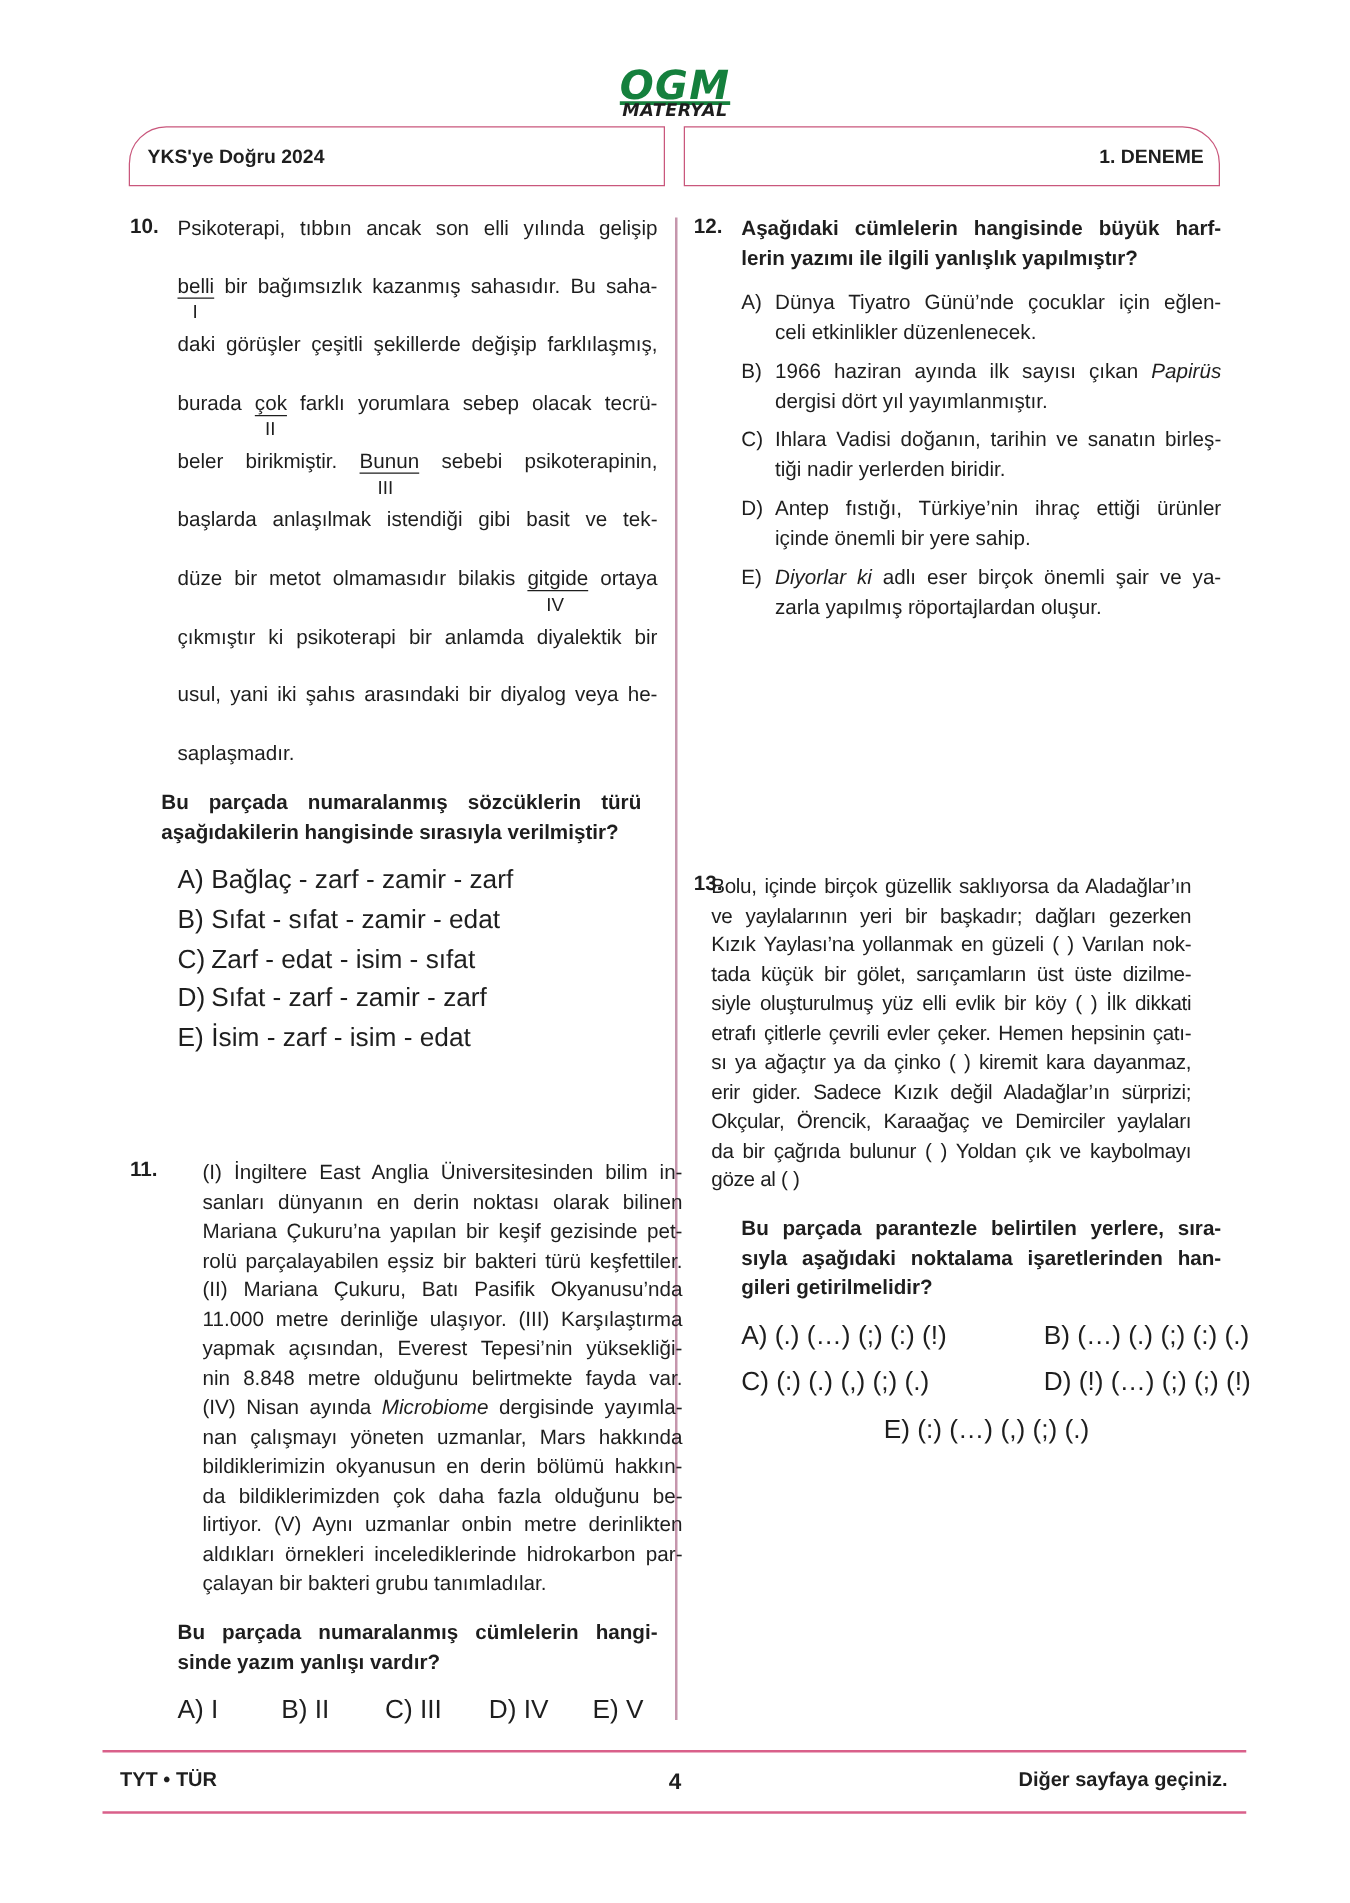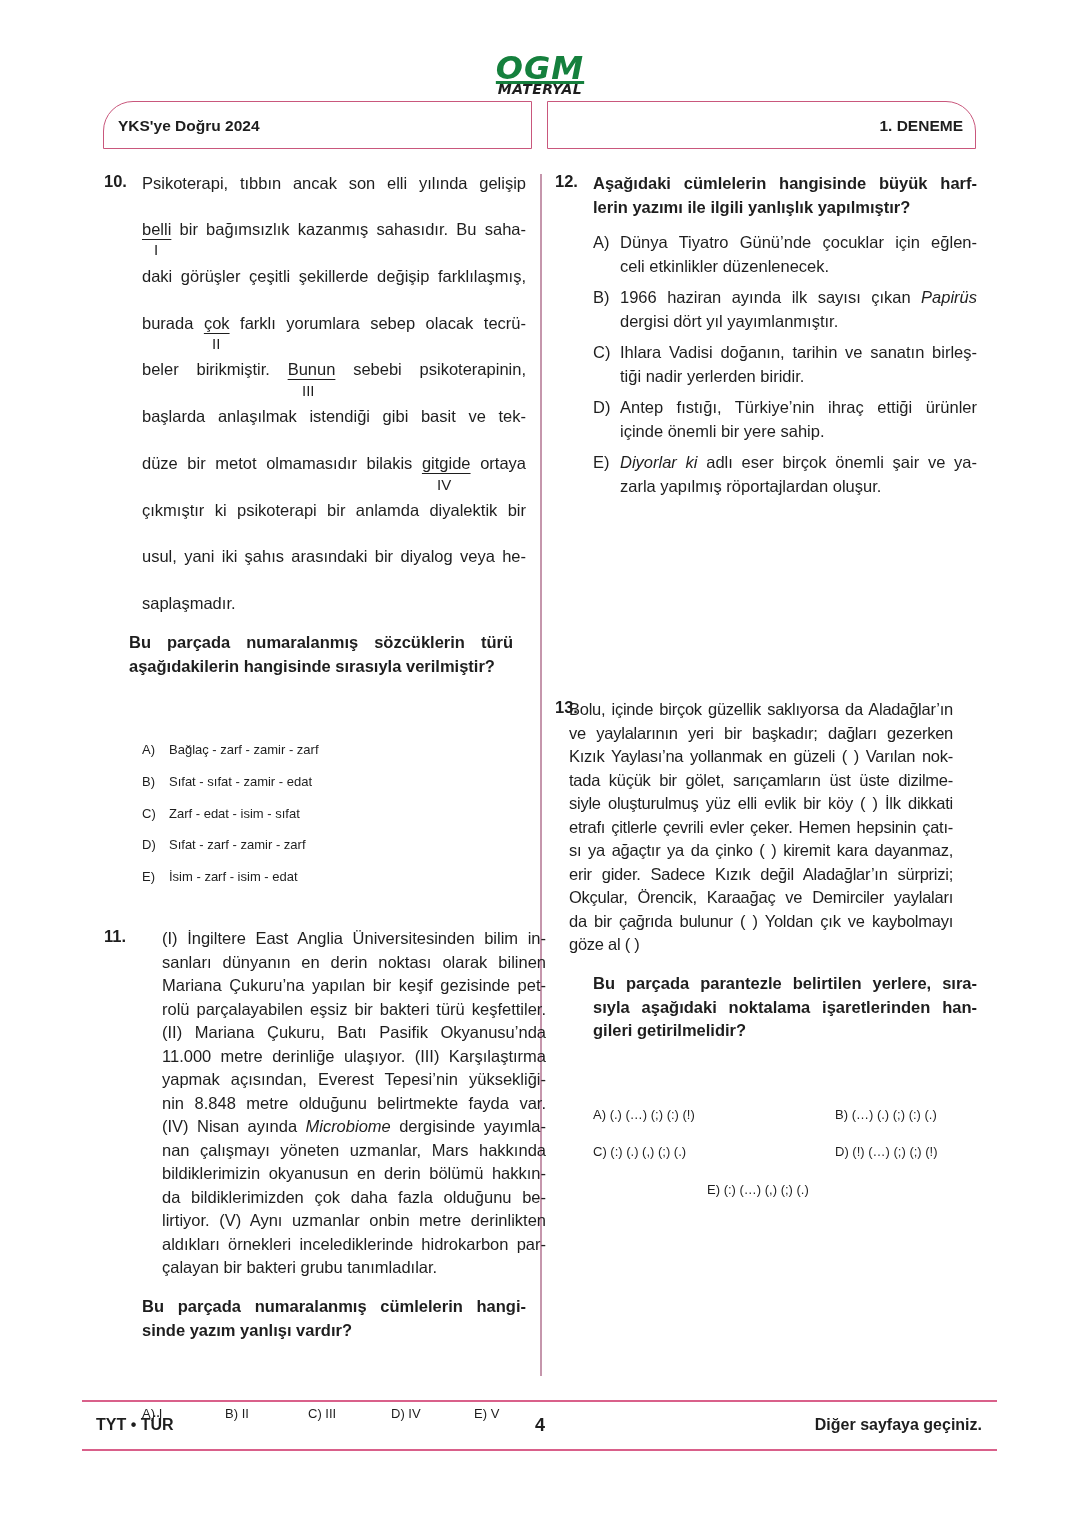--- a/index.html
+++ b/index.html
@@ -27,21 +27,21 @@
   .p.bold { font-weight:bold; }
   .line { display:block; text-align:justify; text-align-last:justify; white-space:nowrap; }
   .line.last { text-align-last:left; }
 
   .q10line { position:absolute; left:142px; width:384px; font-size:16.5px; line-height:22px;
              text-align:justify; text-align-last:justify; white-space:nowrap; }
   .q10line.last { text-align-last:left; }
   .u { text-decoration:underline; text-underline-offset:4px; }
   .roman { position:absolute; font-size:15px; }
 
-  .opt { position:absolute; font-size:13px; line-height:23.5px;margin-top:46px; }
+  .opt { position:absolute; font-size:21px; line-height:23.5px; }
   .opt .lbl { display:inline-block; width:27px; }
   .opt-block { position:absolute; font-size:16.5px; line-height:23.5px; }
   .opt-block .lbl { position:absolute; left:0; top:0; }
   .opt-block .txt { margin-left:27px; text-align:justify; }
   .opt-block .txt .line { text-align:justify; }
   i { font-style:italic; }
 
   .footer-line { position:absolute; left:82px; width:915px; height:2px; background:#d9608a; }
   .footer { position:absolute; top:1416px; font-weight:bold; font-size:16px; }
 </style>

